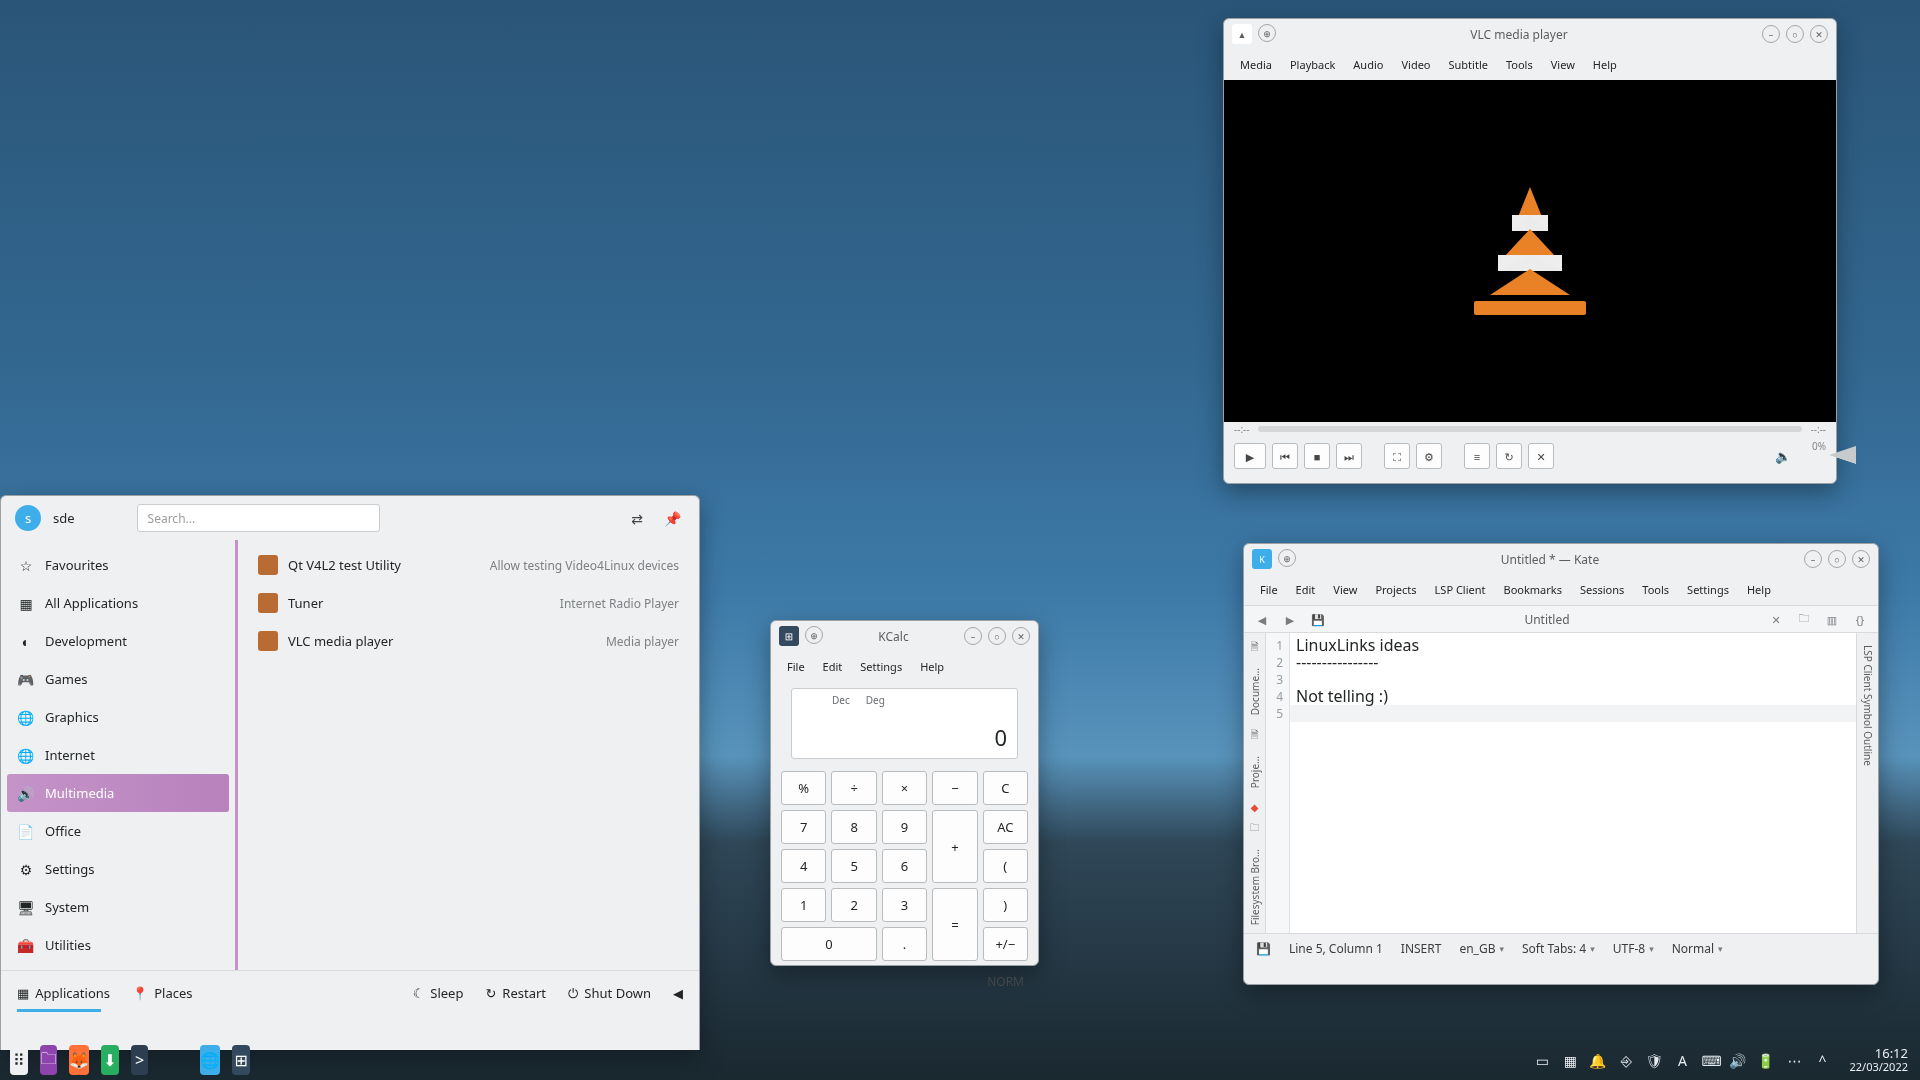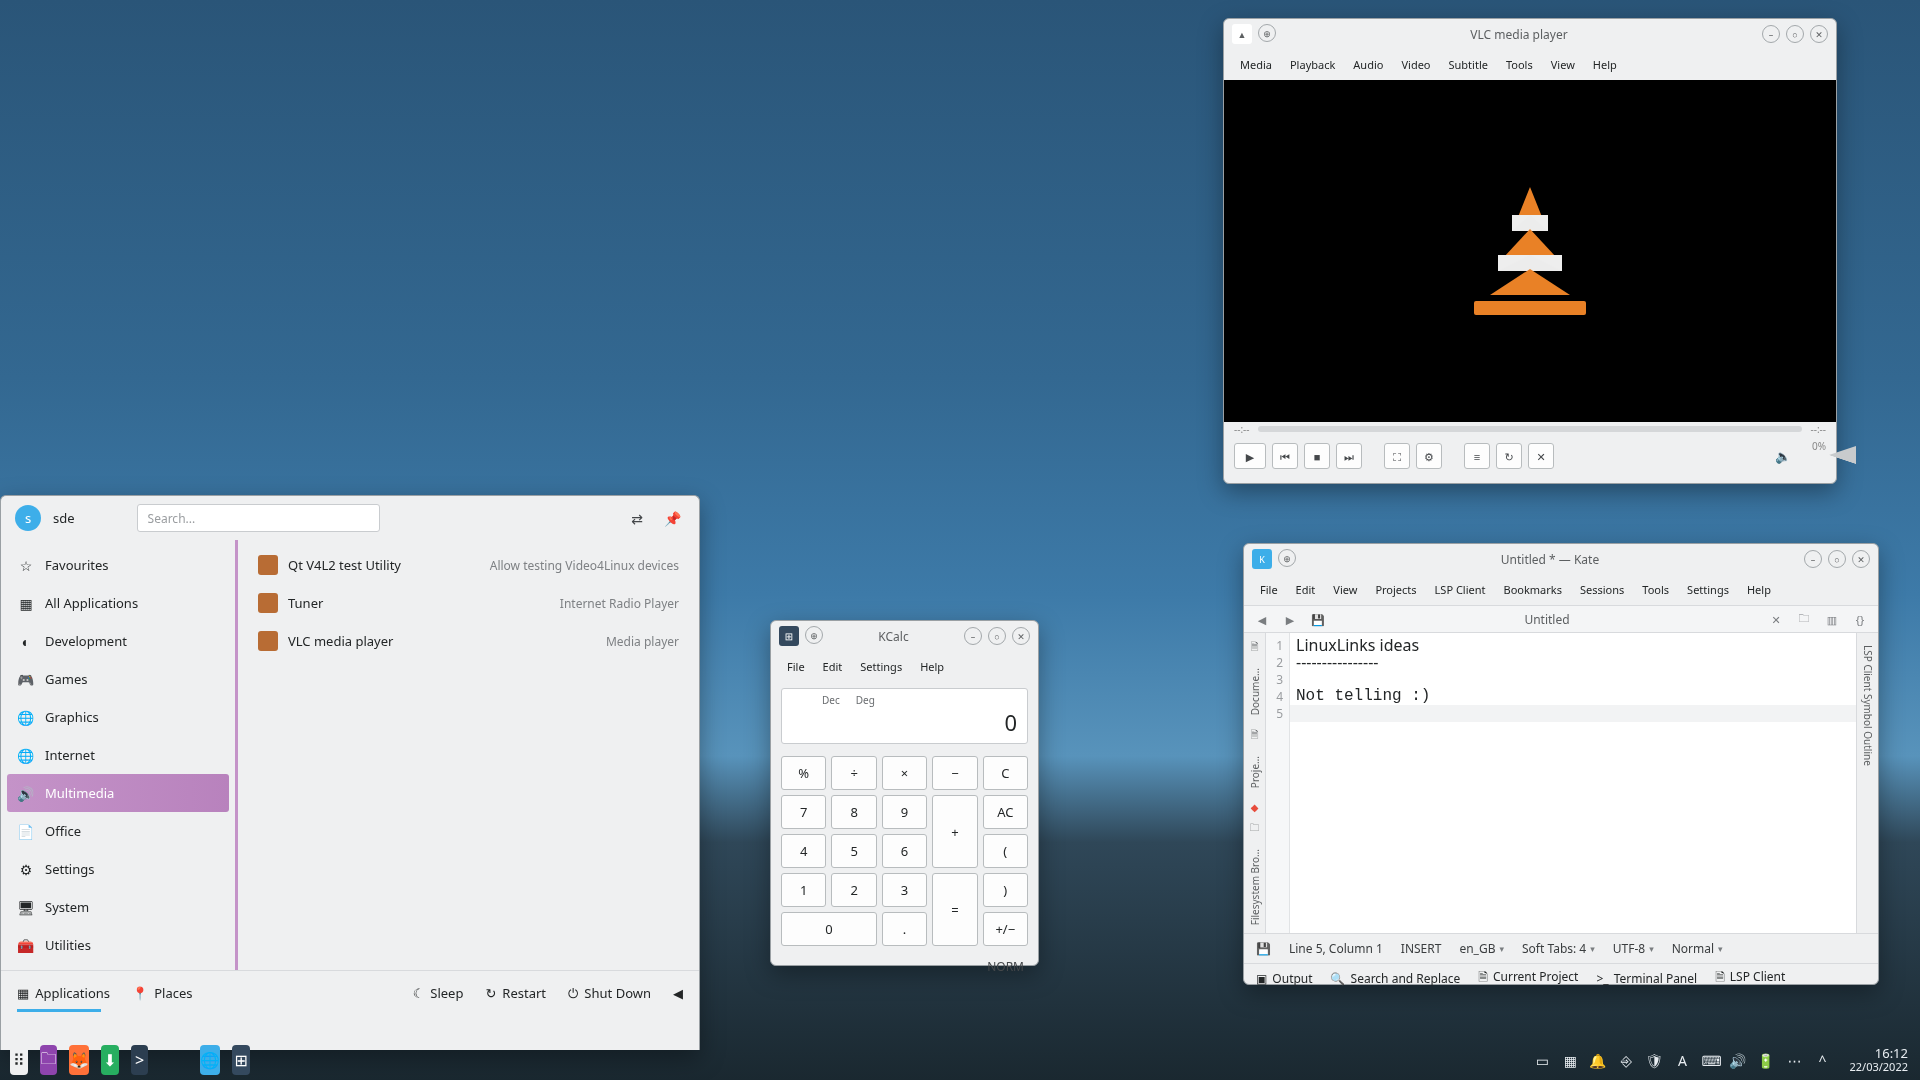--- a/index.html
+++ b/index.html
@@ -40,21 +40,21 @@
 #kate .side{width:22px;background:#eff0f1;border-right:1px solid #d8dadd;display:flex;flex-direction:column;align-items:center;gap:6px;padding-top:6px;font-size:10px;color:#5c5f61}
 #kate .side .vlabel{writing-mode:vertical-rl;transform:rotate(180deg);font-size:10px;padding:6px 0}
 #kate .gutter{width:24px;background:#f6f7f8;border-right:1px solid #e1e3e5;text-align:right;padding:4px 6px 0 0;color:#9a9da0;font-family:monospace;font-size:12px;line-height:17px}
 #kate .editor{flex:1;padding:4px 6px;font-family:monospace;font-size:16px;line-height:17px;white-space:pre;position:relative}
 #kate .editor .curline{position:absolute;left:0;right:0;top:72px;height:17px;background:#f2f3f4}
 #kate .status{height:30px;display:flex;align-items:center;padding:0 12px;gap:18px;font-size:12px;border-top:1px solid #d8dadd;color:#3a3d3f}
 #kate .status .s{display:flex;align-items:center;gap:4px}
 #kate .toolbar2{height:30px;display:flex;align-items:center;padding:0 12px;gap:18px;font-size:12px;border-top:1px solid #d8dadd}
 
 #kcalc{left:770px;top:620px;width:269px;height:346px}
-#kcalc .disp{margin:6px 10px;height:56px;background:#fff;border:1px solid #c9cccf;border-radius:3px;position:relative}
+#kcalc .disp{margin:6px 20px;height:71px;background:#fff;border:1px solid #c9cccf;border-radius:3px;position:relative}
 #kcalc .disp .mode{position:absolute;top:4px;left:40px;display:flex;gap:16px;font-size:10px;color:#6a6d70}
 #kcalc .disp .val{position:absolute;right:10px;bottom:6px;font-size:22px}
 #kcalc .keys{display:grid;grid-template-columns:repeat(5,1fr);grid-template-rows:repeat(5,34px);gap:5px;padding:6px 10px}
 .kbtn{border:1px solid #b8bcbe;border-radius:3px;background:#fdfdfd;display:flex;align-items:center;justify-content:center;font-size:13px}
 #kcalc .norm{text-align:right;padding:6px 14px;font-size:12px;color:#44474a}
 
 #menu{left:0;top:495px;width:700px;height:555px;border-bottom-left-radius:0;border-bottom-right-radius:0;border-bottom:none}
 #menu .hdr{height:44px;display:flex;align-items:center;padding:0 14px;gap:12px}
 .avatar{width:26px;height:26px;border-radius:50%;background:#3daee9;color:#fff;display:flex;align-items:center;justify-content:center;font-size:13px}
 #menu .search{flex:1;height:28px;background:#fff;border:1px solid #c9cccf;border-radius:3px;padding:0 10px;color:#9a9da0;font-size:12px;display:flex;align-items:center;max-width:280px;margin-left:50px}
@@ -186,21 +186,21 @@
       <span>🗀</span>
       <span class="vlabel">Filesystem Bro…</span>
     </div>
     <div class="gutter" id="kate-gutter">
         <div>1</div>
         <div>2</div>
         <div>3</div>
         <div>4</div>
         <div>5</div>
       </div>
-    <div class="editor" id="kate-editor"><div class="curline"></div><div style="position: relative; z-index: 1;">LinuxLinks ideas</div><div style="position: relative; z-index: 1;">----------------</div><div style="position: relative; z-index: 1;"> </div><div style="position: relative; z-index: 1; font-family: Liberation Mono, monospace;">Not telling :)</div><div style="position: relative; z-index: 1;"> </div></div>
+    <div class="editor" id="kate-editor"><div class="curline"></div><div style="position: relative; z-index: 1;">LinuxLinks ideas</div><div style="position: relative; z-index: 1;">----------------</div><div style="position: relative; z-index: 1;"> </div><div style="position: relative; z-index: 1;">Not telling :)</div><div style="position: relative; z-index: 1;"> </div></div>
     <div class="side" style="border-right:none;border-left:1px solid #d8dadd">
       <span class="vlabel" style="transform:none">LSP Client Symbol Outline</span>
     </div>
   </div>
   <div class="status">
     <span>💾</span>
     <span class="s">Line 5, Column 1</span>
     <span class="s">INSERT</span>
     <span class="s">
         <span>en_GB</span> 
@@ -212,27 +212,20 @@
       </span>
     <span class="s">
         <span>UTF-8</span> 
         <span class="chev">▾</span>
       </span>
     <span class="s">
         <span>Normal</span> 
         <span class="chev">▾</span>
       </span>
   </div>
-  <div class="toolbar2" id="kate-tools">
-      <span class="fi"><span style="margin-right:5px">▣</span>Output</span>
-      <span class="fi"><span style="margin-right:5px">🔍</span>Search and Replace</span>
-      <span class="fi"><span style="margin-right:5px">🗎</span>Current Project</span>
-      <span class="fi"><span style="margin-right:5px">&gt;_</span>Terminal Panel</span>
-      <span class="fi"><span style="margin-right:5px">🗎</span>LSP Client</span>
-    </div>
 </div>
 
 <div id="kcalc" class="window">
   <div class="titlebar">
     <div class="wctl">
       <div class="wbtn app" style="background:#34495e;color:#fff;font-size:10px">⊞</div>
       <div class="wbtn">⊕</div>
     </div>
     <div class="title">KCalc</div>
     <div class="wctl">

